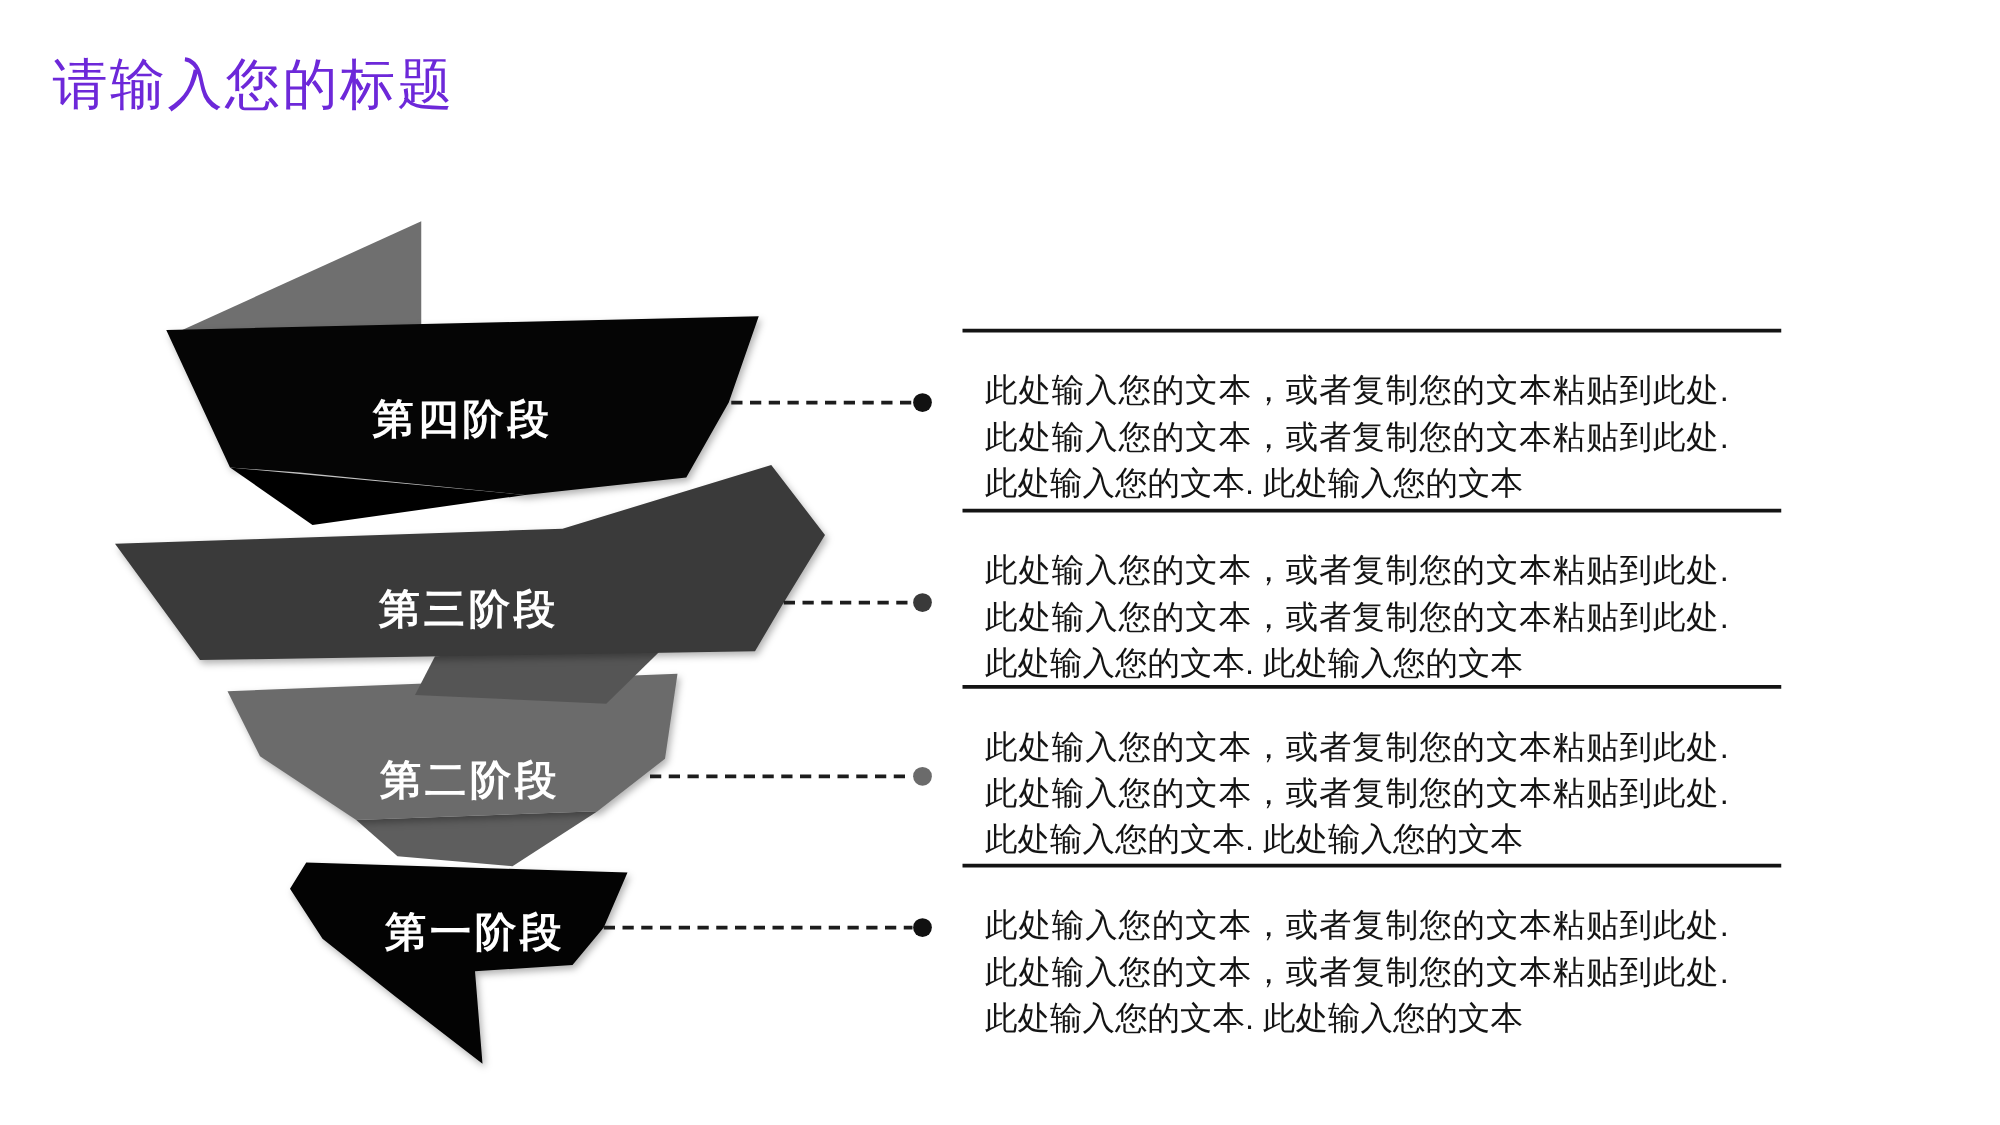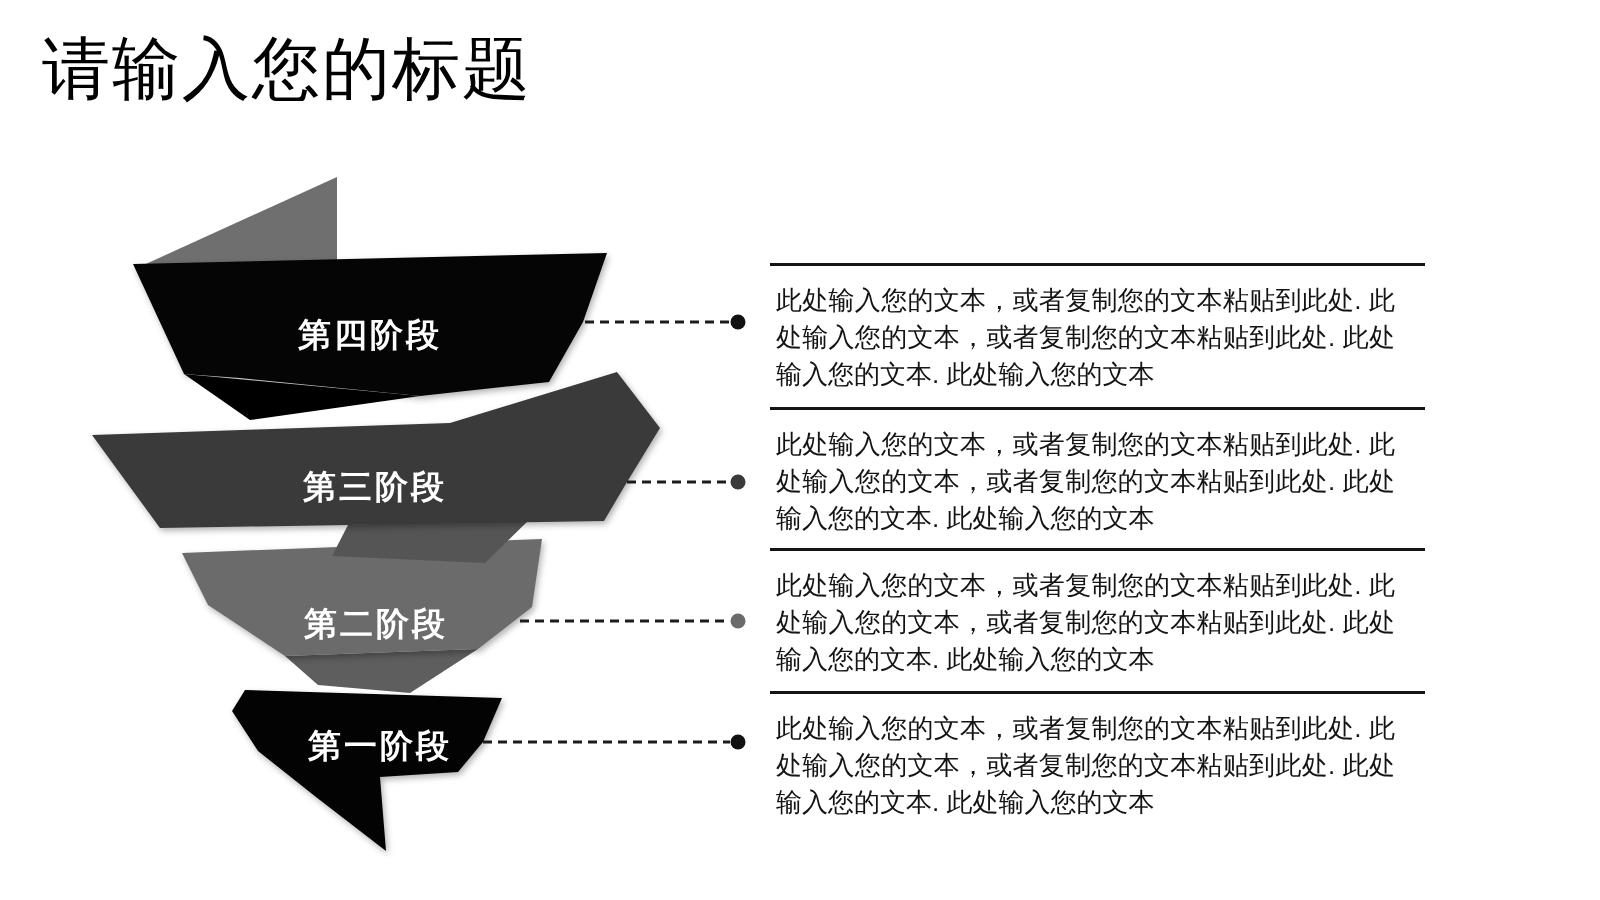--- a/index.html
+++ b/index.html
@@ -3,22 +3,22 @@
 <meta charset="utf-8">
 <style>
   html,body{margin:0;padding:0;}
   body{
     width:1600px;height:900px;position:relative;overflow:hidden;
     background:#ffffff;
     font-family:"Liberation Sans","DejaVu Sans",sans-serif;
   }
   .slide-title{
     position:absolute;left:42px;top:38px;
-    font-size:68px;line-height:60px;letter-spacing:2px;
-    font-weight:500;color:#000000;
+    font-size:44px;line-height:60px;letter-spacing:2px;
+    font-weight:500;color:#6d28d9;
     white-space:nowrap;
   }
   .funnel-svg{
     position:absolute;left:80px;top:165px;width:680px;height:700px;
   }
   .shape{filter:drop-shadow(2px 3px 3px rgba(0,0,0,0.30));}
   .stage-label{
     font-weight:bold;font-size:33px;letter-spacing:3px;fill:#ffffff;
     text-anchor:middle;
   }
@@ -29,21 +29,21 @@
   .tblock{
     border-top:3px solid #141414;
     box-sizing:border-box;
     padding:12px 26px 0 2px;
   }
   .tb-1{height:144px;}
   .tb-2{height:141px;}
   .tb-3{height:143px;}
   .tb-4{height:145px;}
   .tblock p{
-    margin:4px;
+    margin:16px;
     font-size:26px;line-height:37px;color:#141414;
     text-align:justify;
   }
 </style>
 </head>
 <body>
 
 <div class="slide-title">请输入您的标题</div>
 
 <svg class="funnel-svg" viewBox="0 0 680 700" xmlns="http://www.w3.org/2000/svg">

